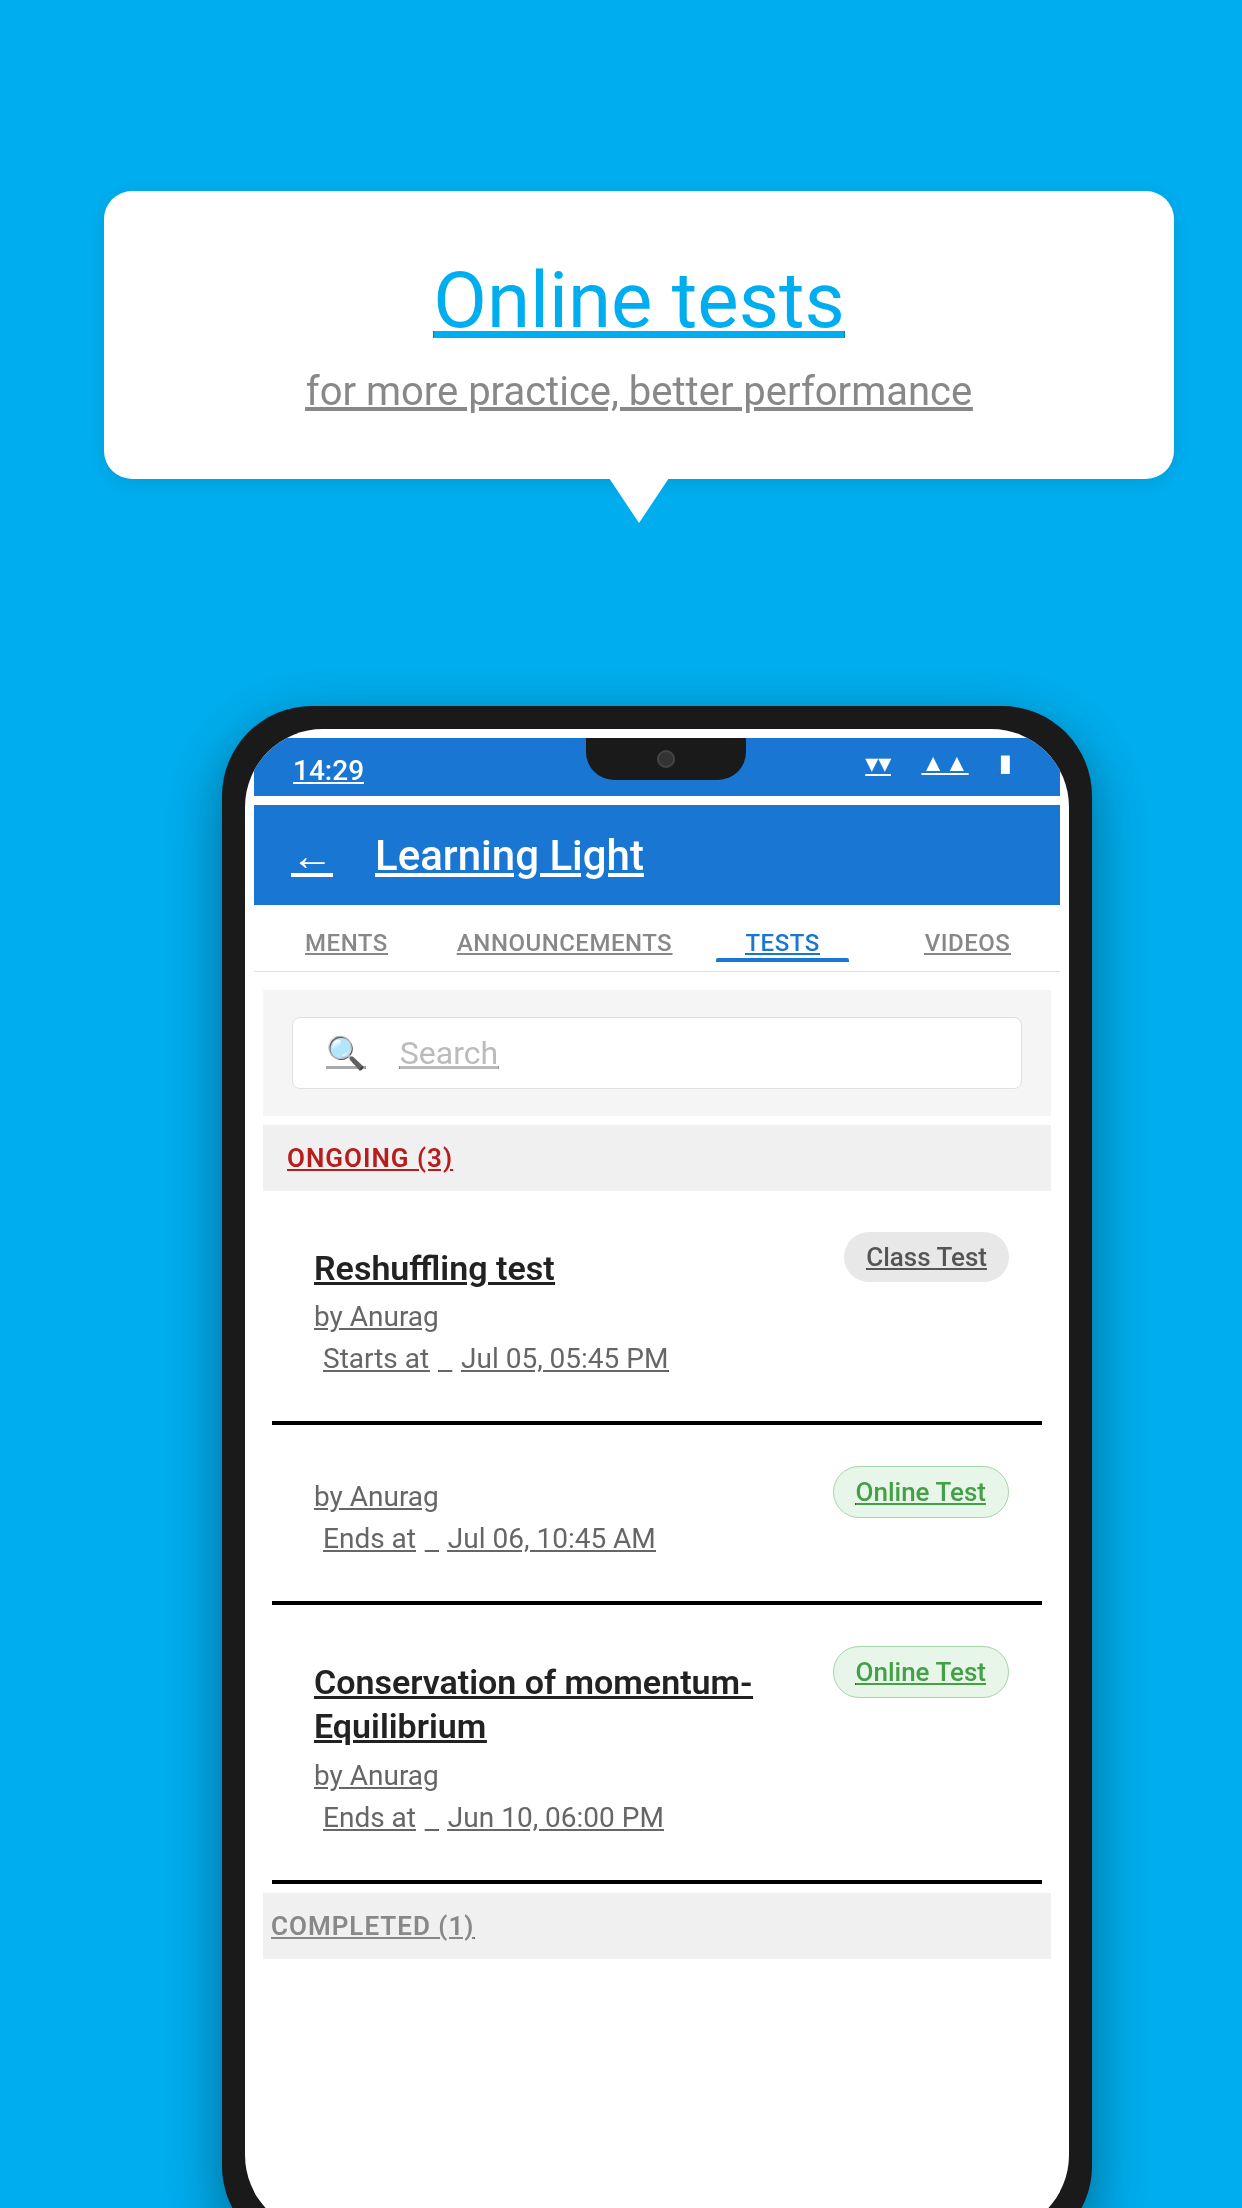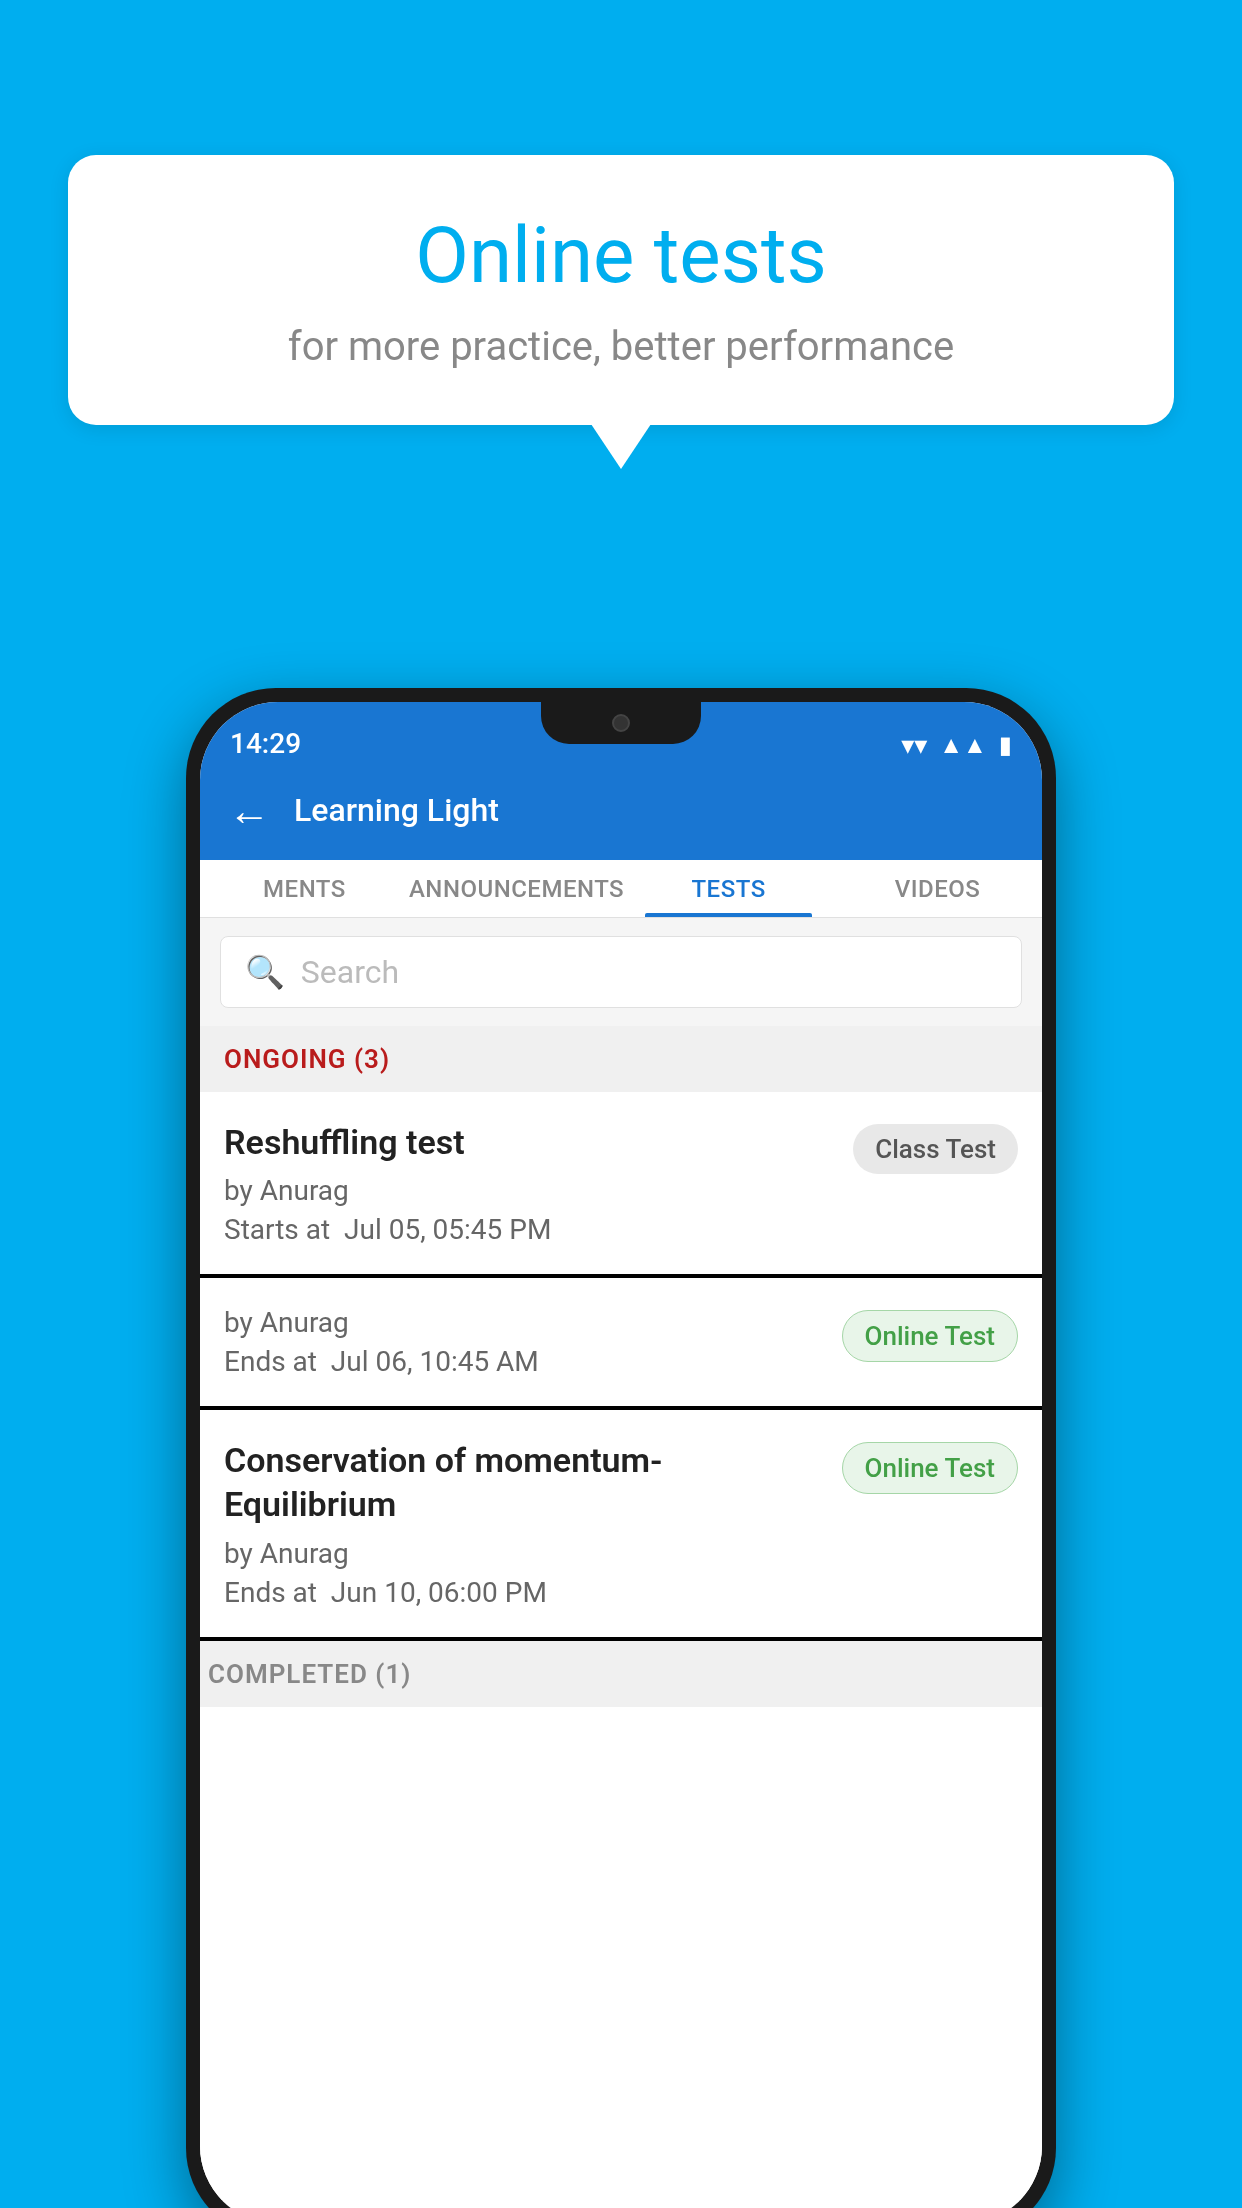--- a/index.html
+++ b/index.html
@@ -1,15 +1,15 @@
 <!DOCTYPE html>
 <html><head>
   <meta charset="utf-8">
   <style>
-    * { margin: 0; padding: 0; box-sizing: border-box; }
+    * { margin: 9px; padding: 0; box-sizing: border-box; text-decoration: underline; }
 
     body {
       width: 1242px;
       height: 2208px;
       background-color: #00AEEF;
       font-family: 'Roboto', Arial, sans-serif;
       overflow: hidden;
       position: relative;
     }
 
@@ -166,21 +166,21 @@
     }
 
     .back-arrow {
       color: white;
       font-size: 42px;
       cursor: pointer;
     }
 
     .app-title {
       color: white;
-      font-size: 32px;
+      font-size: 42px;
       font-weight: 500;
     }
 
     
     .tabs-container {
       background: white;
       display: flex;
       border-bottom: 1px solid #e0e0e0;
       height: 58px;
       overflow: hidden;

